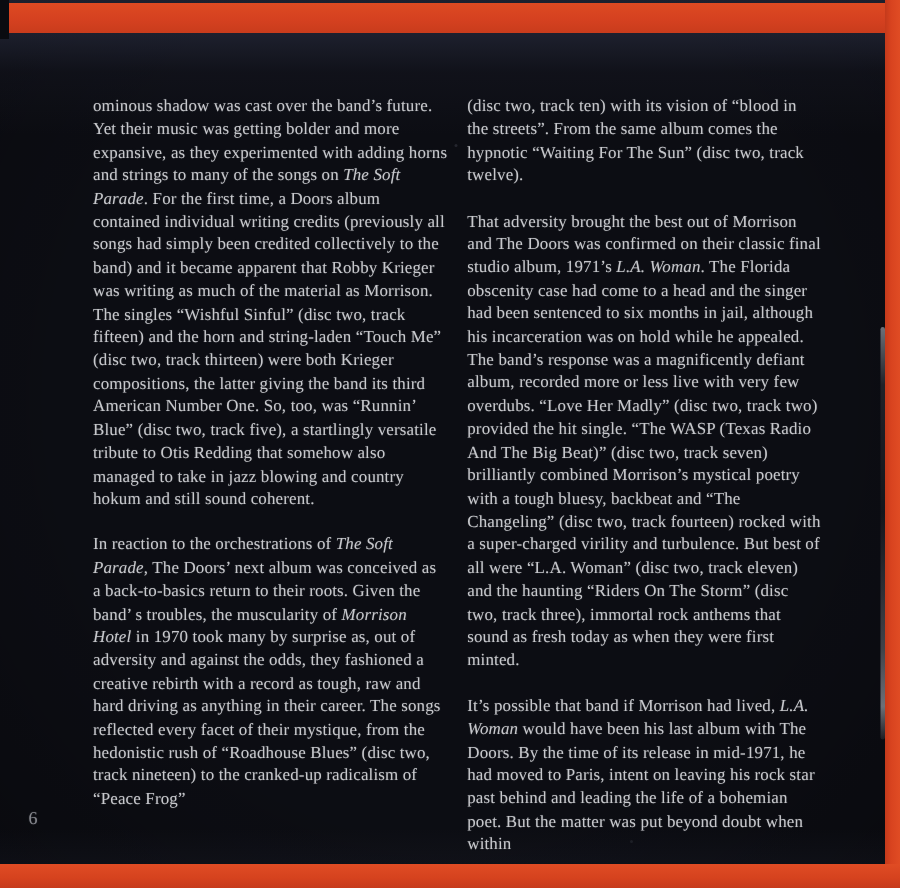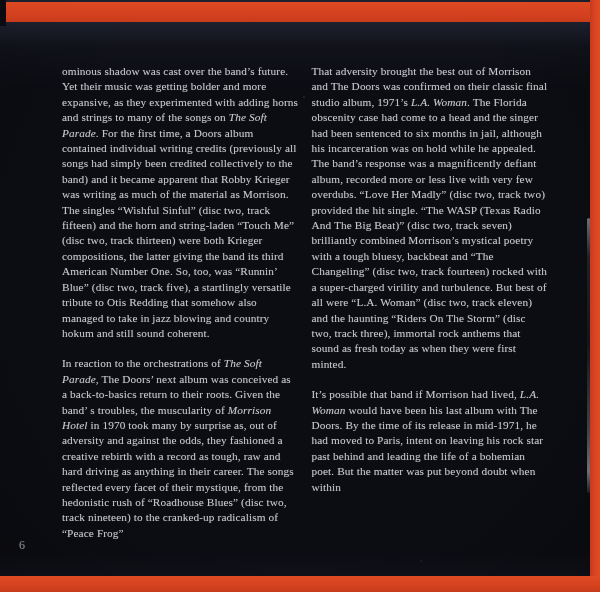--- a/index.html
+++ b/index.html
@@ -96,20 +96,21 @@
   <div class="band band-right"></div>
   <div class="band band-bottom"></div>
   <div class="edge-left-dark"></div>
 
   <div class="columns">
     <div class="col">
         <p><span>ominous shadow was cast over the band’s future. Yet their music was getting bolder and more expansive, as they experimented with adding horns and strings to many of the songs on </span><span class="it">The Soft Parade</span><span>. For the first time, a Doors album contained individual writing credits (previously all songs had simply been credited collectively to the band) and it became apparent that Robby Krieger was writing as much of the material as Morrison. The singles “Wishful Sinful” (disc two, track fifteen) and the horn and string-laden “Touch Me” (disc two, track thirteen) were both Krieger compositions, the latter giving the band its third American Number One. So, too, was “Runnin’ Blue” (disc two, track five), a startlingly versatile tribute to Otis Redding that somehow also managed to take in jazz blowing and country hokum and still sound coherent.</span></p>
         <p><span>In reaction to the orchestrations of </span><span class="it">The Soft Parade</span><span>, The Doors’ next album was conceived as a back-to-basics return to their roots. Given the band’ s troubles, the muscularity of </span><span class="it">Morrison Hotel</span><span> in 1970 took many by surprise as, out of adversity and against the odds, they fashioned a creative rebirth with a record as tough, raw and hard driving as anything in their career. The songs reflected every facet of their mystique, from the hedonistic rush of “Roadhouse Blues” (disc two, track nineteen) to the cranked-up radicalism of “Peace Frog”</span></p>
       </div>
     <div class="col">
+        <p><span>(disc two, track ten) with its vision of “blood in the streets”. From the same album comes the hypnotic “Waiting For The Sun” (disc two, track twelve).</span></p>
         <p><span>That adversity brought the best out of Morrison and The Doors was confirmed on their classic final studio album, 1971’s </span><span class="it">L.A. Woman</span><span>. The Florida obscenity case had come to a head and the singer had been sentenced to six months in jail, although his incarceration was on hold while he appealed. The band’s response was a magnificently defiant album, recorded more or less live with very few overdubs. “Love Her Madly” (disc two, track two) provided the hit single. “The WASP (Texas Radio And The Big Beat)” (disc two, track seven) brilliantly combined Morrison’s mystical poetry with a tough bluesy, backbeat and “The Changeling” (disc two, track fourteen) rocked with a super-charged virility and turbulence. But best of all were “L.A. Woman” (disc two, track eleven) and the haunting “Riders On The Storm” (disc two, track three), immortal rock anthems that sound as fresh today as when they were first minted.</span></p>
         <p><span>It’s possible that band if Morrison had lived, </span><span class="it">L.A. Woman</span><span> would have been his last album with The Doors. By the time of its release in mid-1971, he had moved to Paris, intent on leaving his rock star past behind and leading the life of a bohemian poet. But the matter was put beyond doubt when within</span></p>
       </div>
   </div>
 
   <div class="page-number">6</div>
 
   <div class="crease"></div>
   <div class="speck s1"></div>
   <div class="speck s2"></div>

